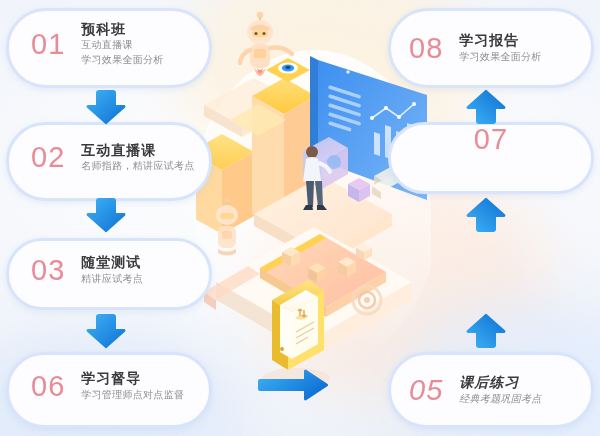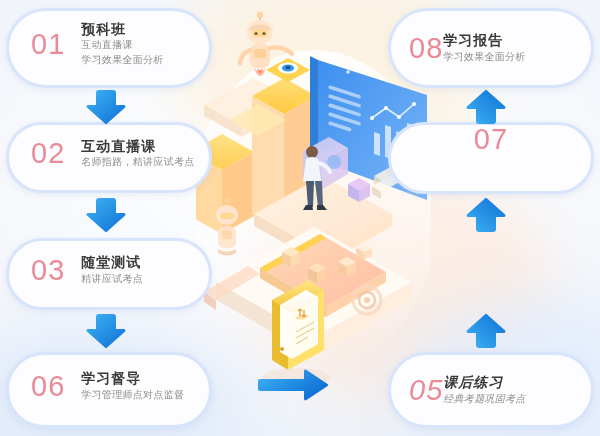--- a/index.html
+++ b/index.html
@@ -45,24 +45,24 @@
   }
   .card .sub{
     font-size:10px;color:#8d8d8d;line-height:1.5;white-space:nowrap;
     letter-spacing:.3px;
   }
   
   .card.left{left:6px;width:206px;border-radius:42px;padding:0 14px 8px 22px;}
   .card.left .txt{margin-left:16px;align-items:flex-start;}
   
   .card.right{left:388px;width:206px;border-radius:42px;padding:0 18px 0 18px;}
-  .card.right .txt{align-items:flex-start;}
+  .card.right .txt{margin-left:16px;align-items:flex-start;}
 
   .c1{top:8px;height:80px;}
-  .c2{top:122px;height:71px;}
+  .c2{top:122px;height:79px;}
   .c3{top:238px;height:72px;}
   .c4{top:352px;height:76px;}
   .c8{top:8px;height:80px;}
   .c7{top:122px;height:72px;flex-direction:column;}
   .c6{top:238px;height:72px;}
   .c5{top:352px;height:76px;font-style:italic;}
 
   
   .arrow{position:absolute;}
   .arrow svg{display:block;}

